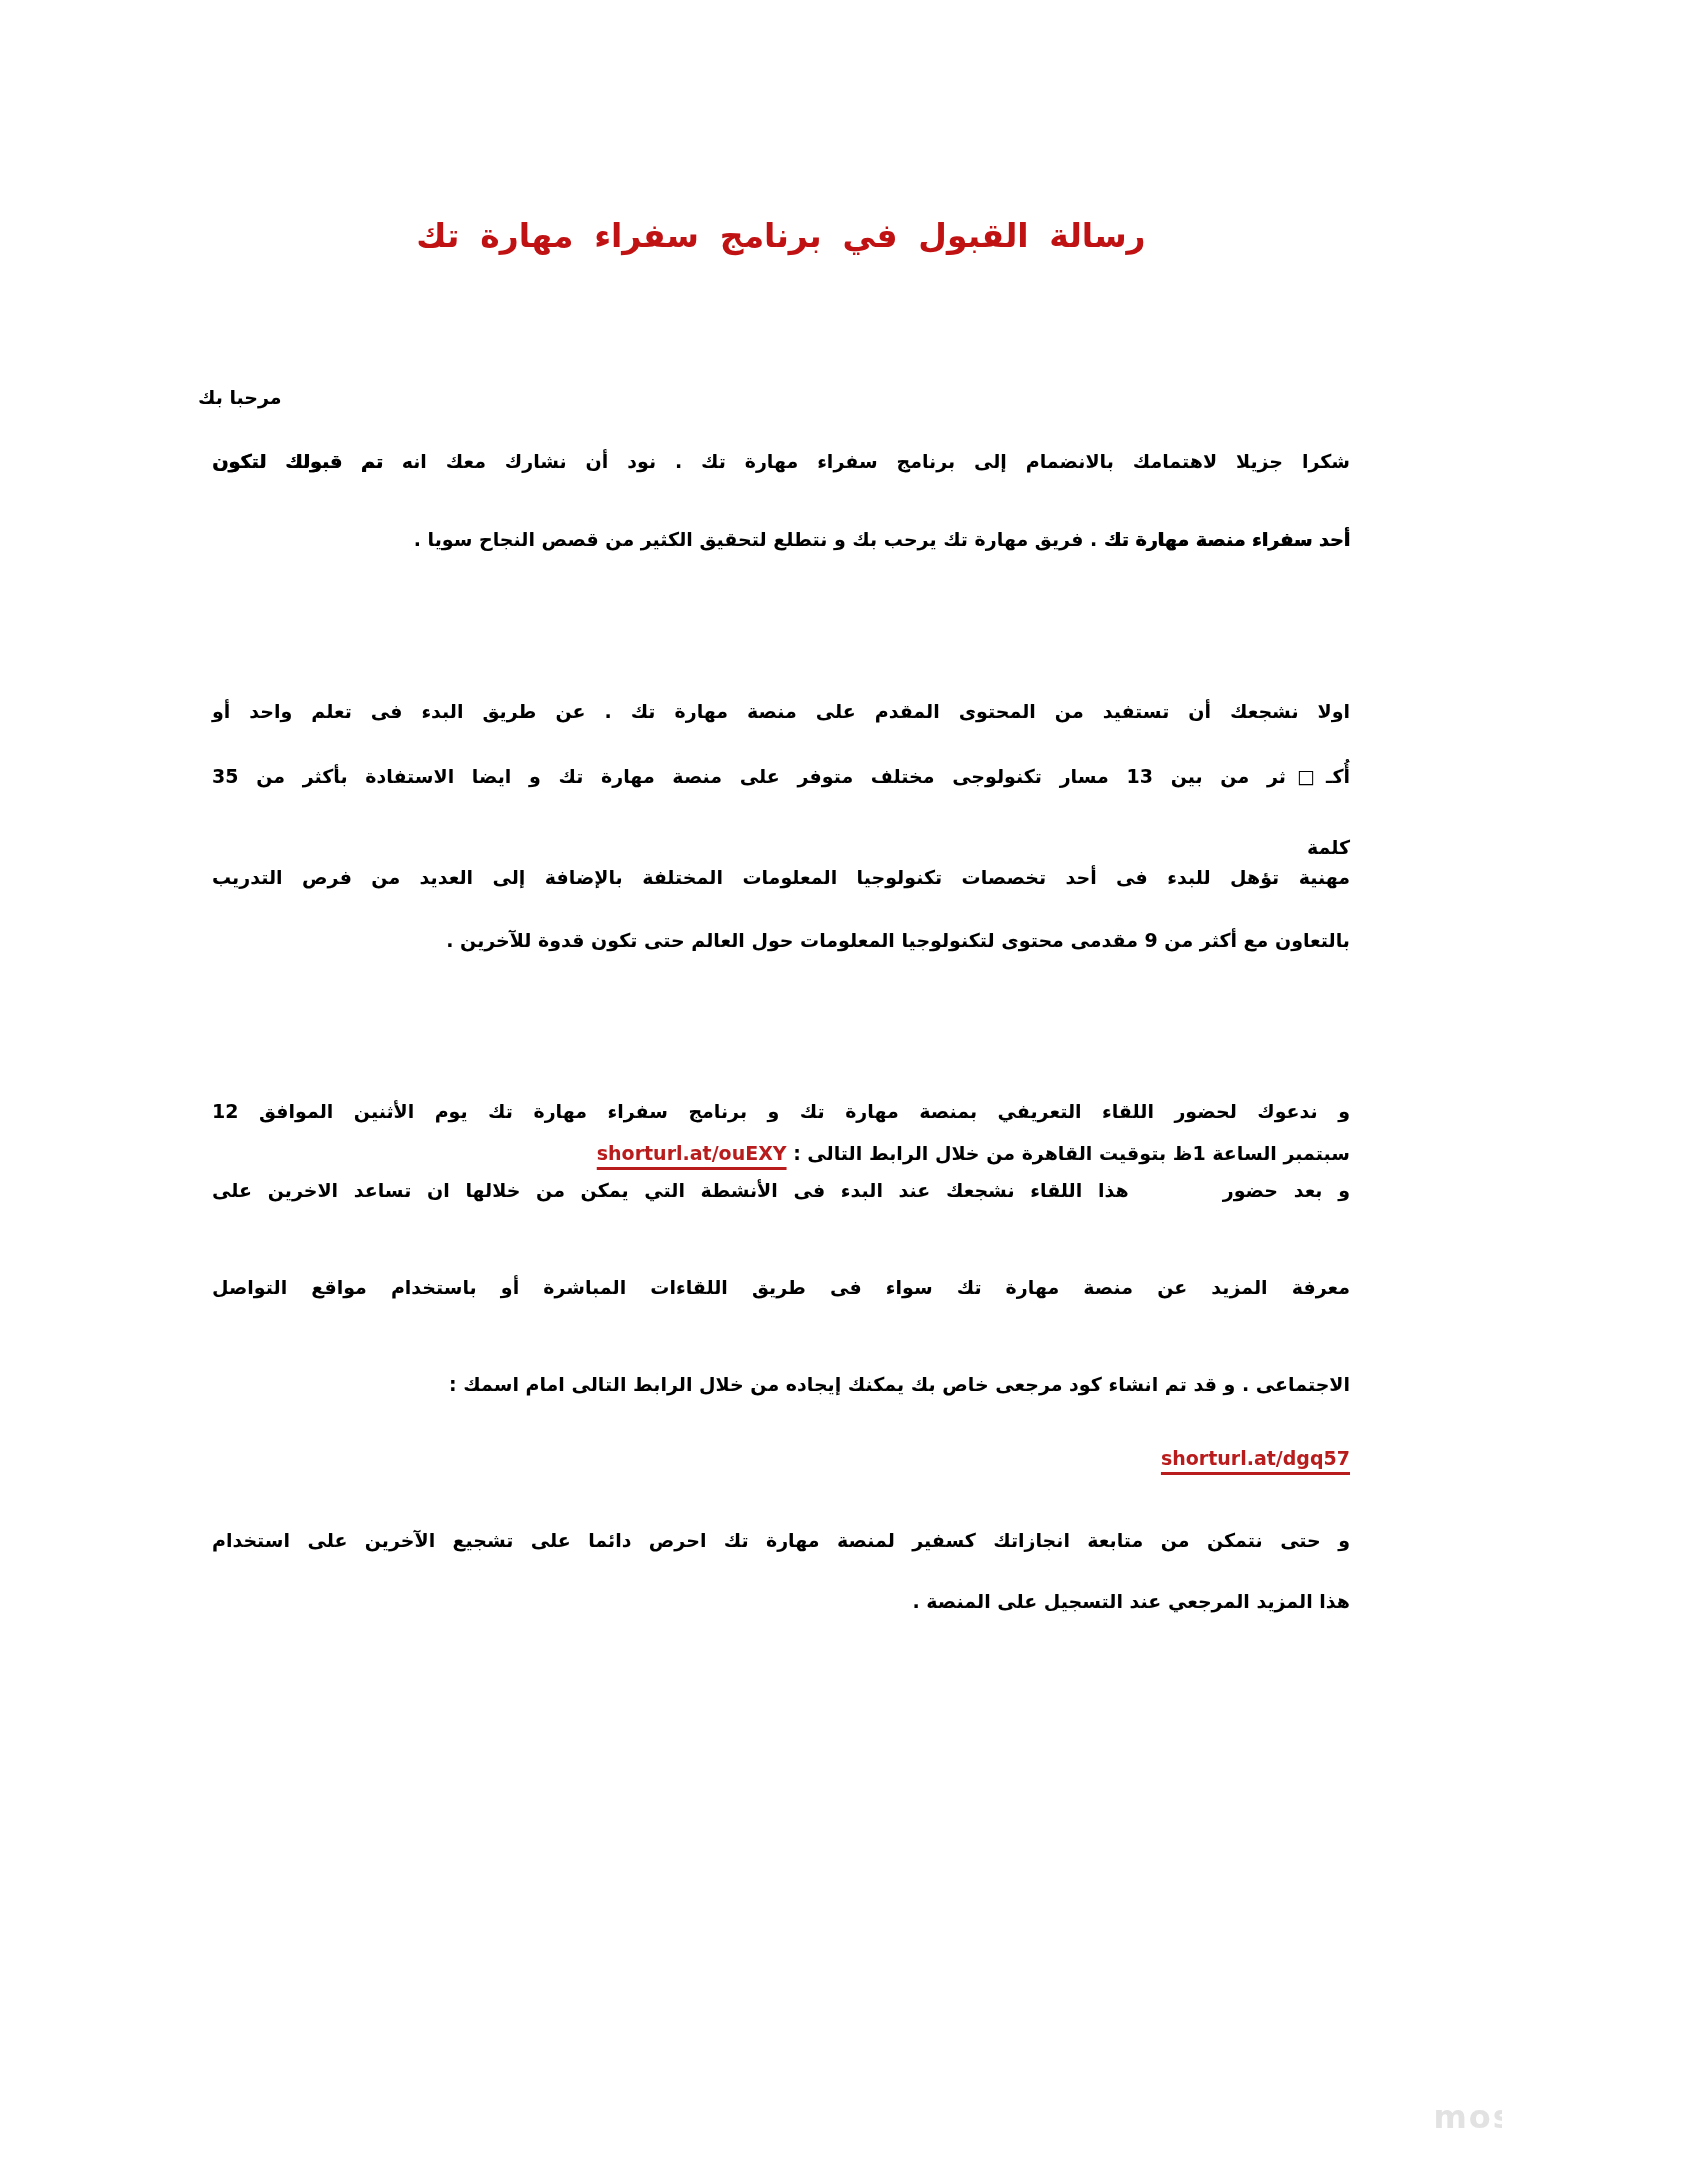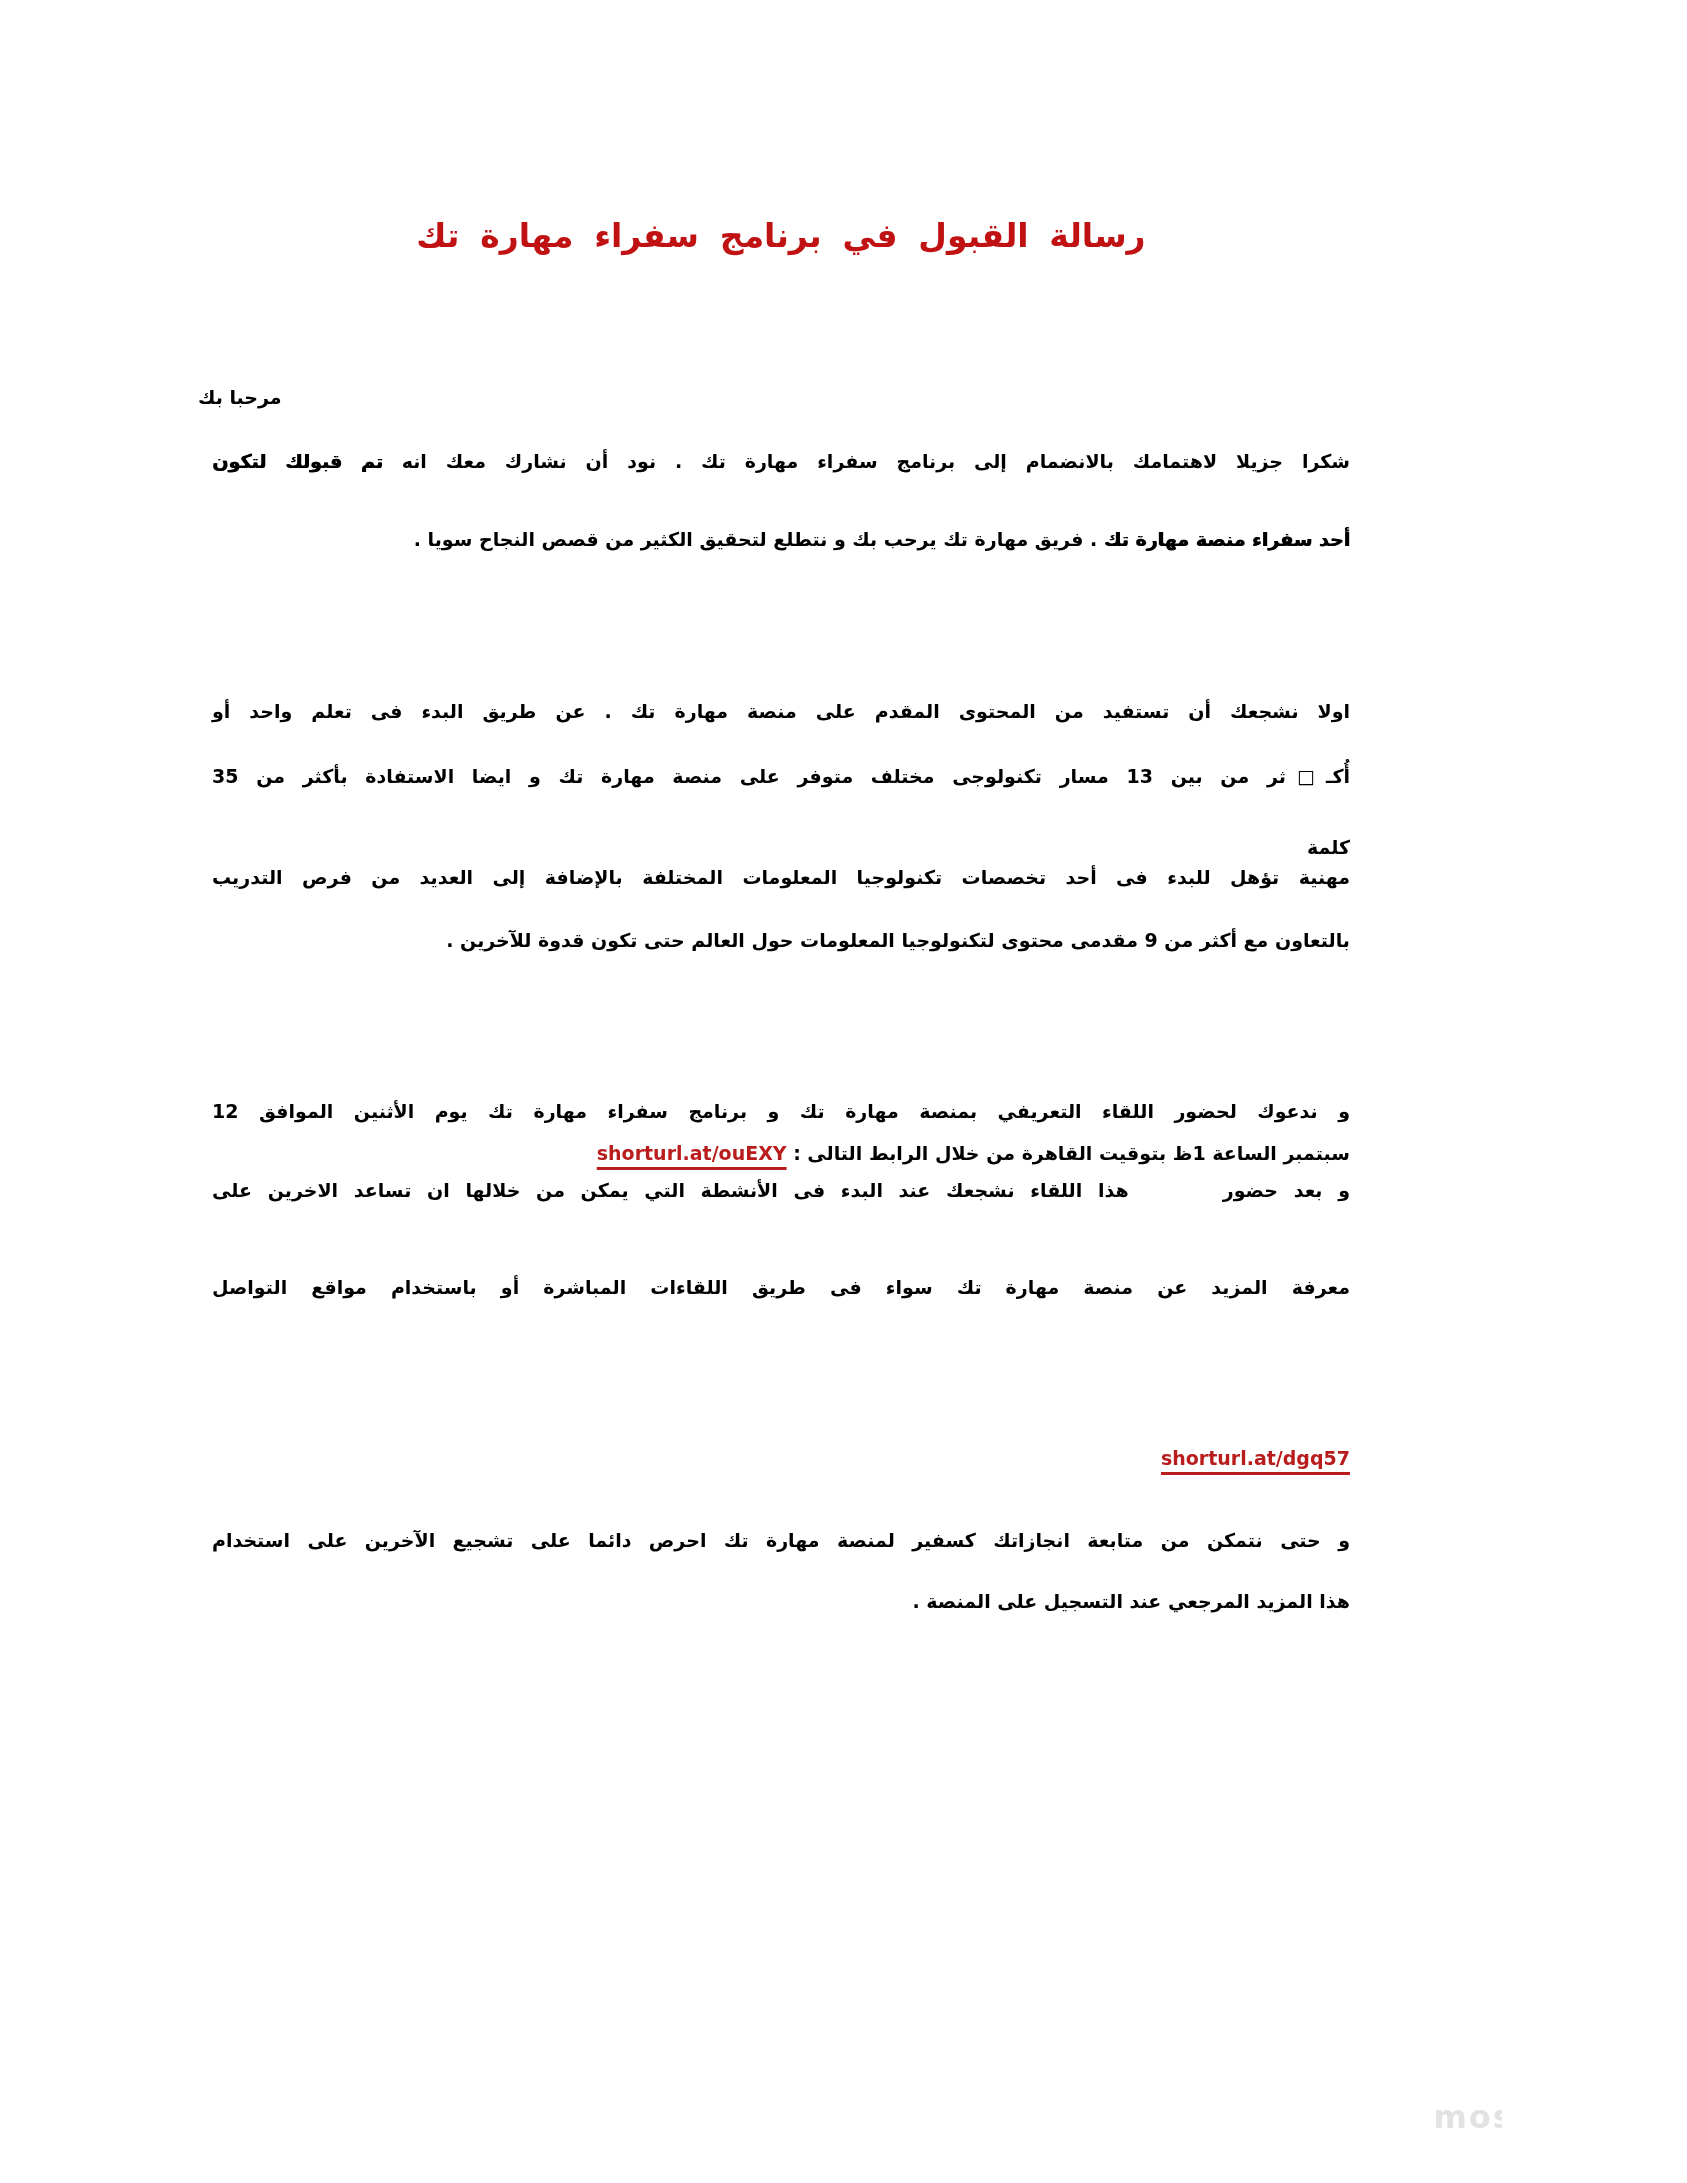--- a/index.html
+++ b/index.html
@@ -64,20 +64,21 @@
   <div class="line endr" style="top:827px">كلمة</div>
   <div class="line just" style="top:857px">مهنية تؤهل للبدء فى أحد تخصصات تكنولوجيا المعلومات المختلفة بالإضافة إلى العديد من فرص التدريب</div>
   <div class="line endr" style="top:920px">بالتعاون مع أكثر من 9 مقدمى محتوى لتكنولوجيا المعلومات حول العالم حتى تكون قدوة للآخرين .</div>
 
   <div class="line just" style="top:1091px">و ندعوك لحضور اللقاء التعريفي بمنصة مهارة تك و برنامج سفراء مهارة تك يوم الأثنين الموافق 12</div>
   <div class="line endr" style="top:1133px">
     <span>سبتمبر الساعة 1ظ بتوقيت القاهرة من خلال الرابط التالى : </span><a class="lnk" dir="ltr">shorturl.at/ouEXY</a>
   </div>
   <div class="line just" style="top:1170px">و بعد حضور &nbsp;&nbsp;&nbsp;&nbsp; هذا اللقاء نشجعك عند البدء فى الأنشطة التي يمكن من خلالها ان تساعد الاخرين على</div>
   <div class="line just" style="top:1267px">معرفة المزيد عن منصة مهارة تك سواء فى طريق اللقاءات المباشرة أو باستخدام مواقع التواصل</div>
+  <div class="line endr" style="top:1364px">الاجتماعى . و قد تم انشاء كود مرجعى خاص بك يمكنك إيجاده من خلال الرابط التالى امام اسمك :</div>
 
   <div class="line endr" style="top:1438px">
     <a class="lnk" dir="ltr">shorturl.at/dgq57</a>
   </div>
 
   <div class="line just" style="top:1520px">و حتى نتمكن من متابعة انجازاتك كسفير لمنصة مهارة تك احرص دائما على تشجيع الآخرين على استخدام</div>
   <div class="line endr" style="top:1581px">هذا المزيد المرجعي عند التسجيل على المنصة .</div>
 
   <div class="wm wm-domain">mostaql.com</div>
 

